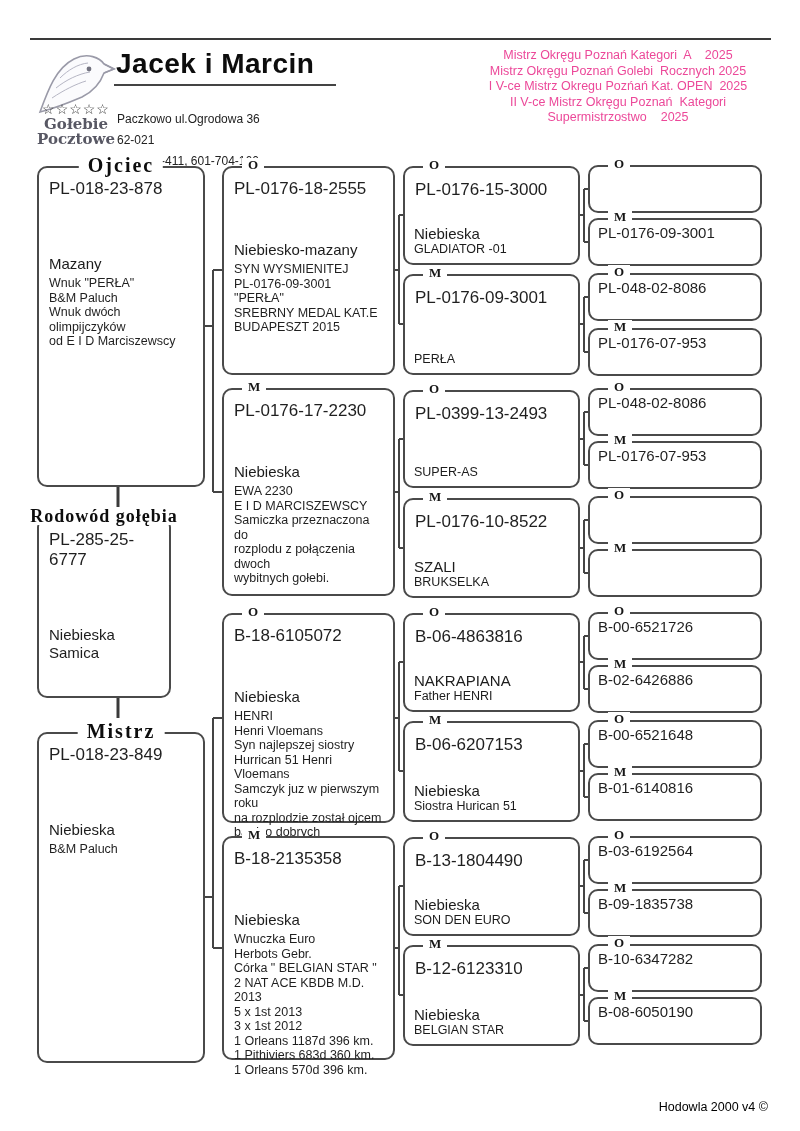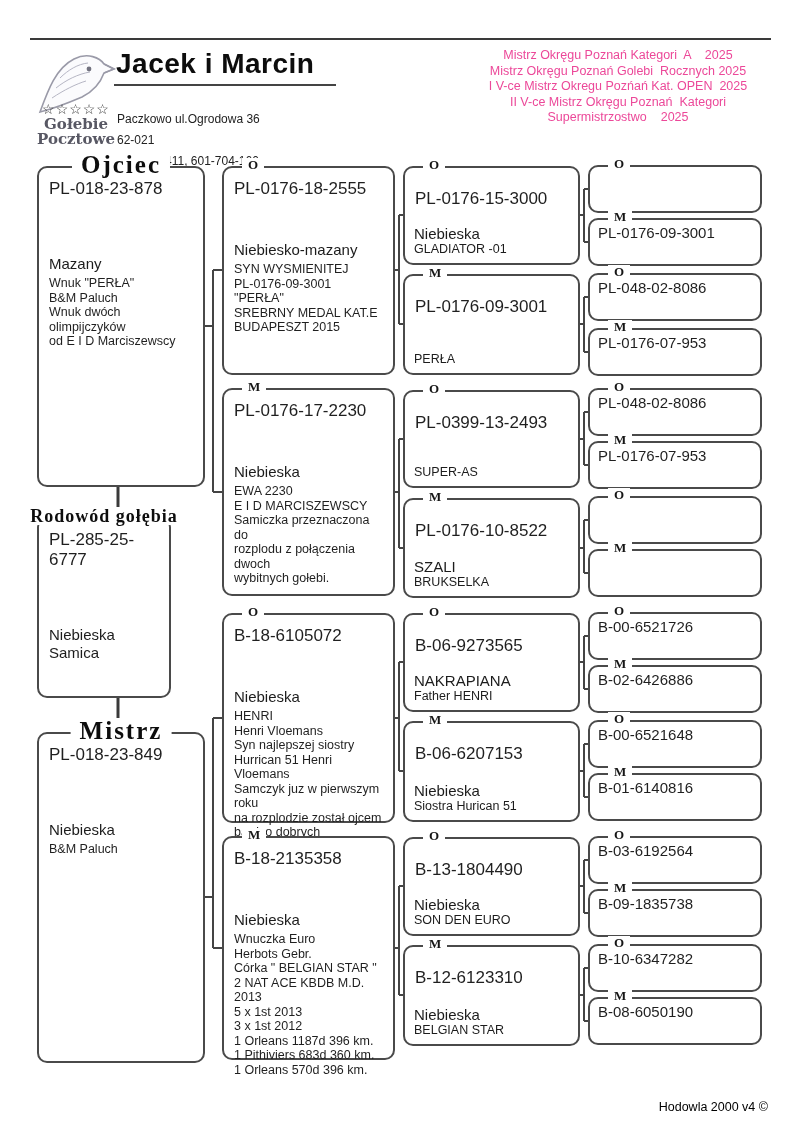--- a/index.html
+++ b/index.html
@@ -24,30 +24,30 @@
   .award-line{font-size:12.5px;line-height:15.5px;color:#ec4899;white-space:pre;}
 
   
   .box{position:absolute;border:2px solid #4a4a4a;border-radius:10px;background:#fff;box-sizing:border-box;}
   .box-label{
     position:absolute;top:-10px;left:18px;background:#fff;padding:0 6px;
     font-family:"Liberation Serif", serif;font-weight:bold;font-size:13px;color:#151515;line-height:13px;
   }
   .box-title{
     position:absolute;top:-16px;left:50%;transform:translateX(-50%);background:#fff;padding:0 9px;
-    font-family:"Liberation Serif", serif;font-weight:bold;font-size:25px;line-height:26px;color:#0d0d0d;
+    font-family:"Liberation Serif", serif;font-weight:bold;font-size:20px;line-height:26px;color:#0d0d0d;
     letter-spacing:2px;white-space:nowrap;
   }
   .box-title.small{font-size:18px;line-height:18px;top:-12px;letter-spacing:1px;}
   .ring{font-size:17px;line-height:20px;color:#1f1f1f;padding:11px 10px 0 10px;}
   .color-line{font-size:15px;line-height:18px;padding:0 10px;margin-top:56px;white-space:pre-line;}
   .g2 .color-line{margin-top:42px;}
   .notes{font-size:12.5px;line-height:14.5px;padding:3px 10px 0 10px;white-space:pre-line;color:#1f1f1f;}
   .g3{display:flex;flex-direction:column;}
-  .g3 .ring{padding-top:21px;}
+  .g3 .ring{padding-top:12px;}
   .g3-bottom{margin-top:auto;padding:0 9px 6px 9px;}
   .g3-color{font-size:15px;line-height:17px;}
   .g3-color:empty{display:none;}
   .g3-name{font-size:12.5px;line-height:15px;}
   .g4 .ring{font-size:15px;line-height:17px;padding:4px 8px 0 8px;}
 
   svg.connectors{position:absolute;left:0;top:0;pointer-events:none;}
   .footer-note{position:absolute;right:32px;top:1100px;font-size:12.5px;color:#000000;}
 </style>
 </head>
@@ -211,21 +211,21 @@
   <span class="box-label">M</span>
   <div class="ring">PL-0176-10-8522</div>
   <div class="g3-bottom">
     <div class="g3-color">SZALI</div>
     <div class="g3-name">BRUKSELKA</div>
   </div>
 </div>
 
 <div class="box g3" style="left:403px;top:613px;width:177px;height:99px;">
   <span class="box-label">O</span>
-  <div class="ring">B-06-9273565</div>
+  <div class="ring">B-06-4863816</div>
   <div class="g3-bottom">
     <div class="g3-color">NAKRAPIANA</div>
     <div class="g3-name">Father HENRI</div>
   </div>
 </div>
 
 <div class="box g3" style="left:403px;top:721px;width:177px;height:101px;">
   <span class="box-label">M</span>
   <div class="ring">B-06-6207153</div>
   <div class="g3-bottom">

